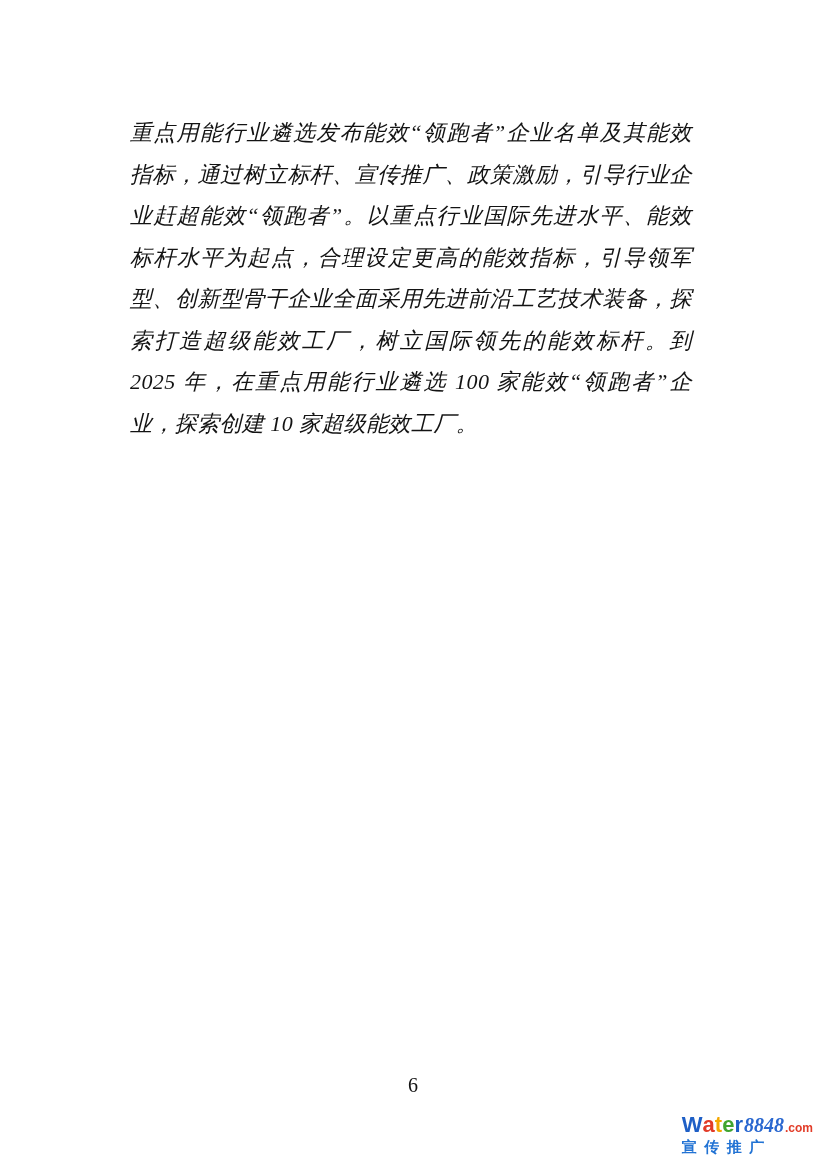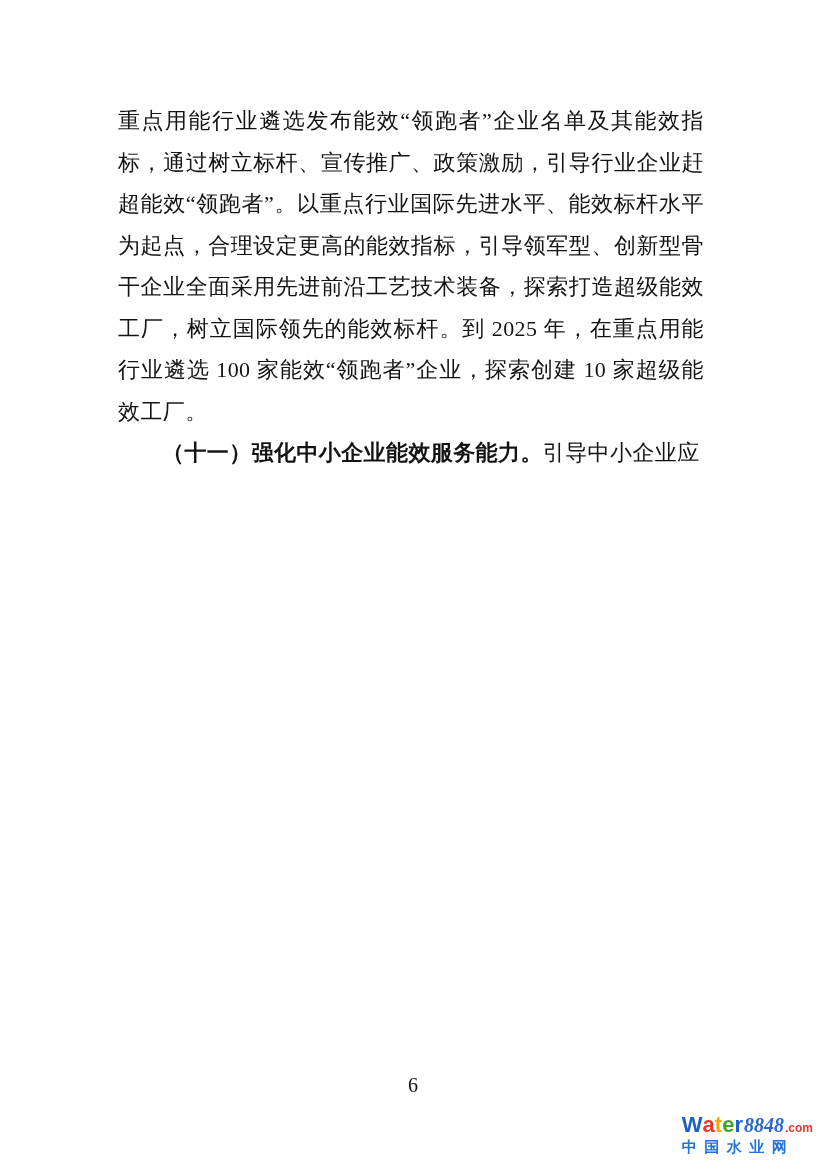--- a/index.html
+++ b/index.html
@@ -16,21 +16,21 @@
     position:absolute;
     left:118px;
     top:100px;
     width:586px;
     font-size:22px;
     line-height:41.5px;
     letter-spacing:0.4px;
     text-align:justify;
     text-justify:inter-ideograph;
   }
-  .para{margin:0;padding:0;}
+  .para{margin:12px;padding:0;font-style:italic;}
   .para.indent{text-indent:44px;}
   .lead{font-weight:bold;}
   .page-number{
     position:absolute;
     left:0;
     top:1074px;
     width:826px;
     text-align:center;
     font-size:20px;
     color:#131313;
@@ -76,31 +76,30 @@
 </head>
 <body>
 
 <div class="page">
 
   <div class="content">
     <p class="para"><span>重点用能行业遴选发布能效“领跑者”企业名单及其能效指标，通过树立标杆、宣传推广、政策激励，引导行业企业赶超能效“领跑者”。以重点行业国际先进水平、能效标杆水平为起点，合理设定更高的能效指标，引导领军型、创新型骨干企业全面采用先进前沿工艺技术装备，探索打造超级能效工厂，树立国际领先的能效标杆。到 2025 年，在重点用能行业遴选 100 家能效“领跑者”企业，探索创建 10 家超级能效工厂。</span></p>
 
 
 
-    <p class="para indent"><span class="lead">（十一）强化中小企业能效服务能力。</span><span>引导中小企业应</span></p>
   </div>
 
   <div class="page-number">6</div>
 
   <div class="watermark">
     <div class="brand-row">
       <span class="brand-letter" style="color: rgb(30, 95, 198);">W</span>
       <span class="brand-letter" style="color: rgb(226, 60, 40);">a</span>
       <span class="brand-letter" style="color: rgb(245, 168, 0);">t</span>
       <span class="brand-letter" style="color: rgb(63, 165, 47);">e</span>
       <span class="brand-letter" style="color: rgb(30, 95, 198);">r</span>
       <span class="brand-number" style="color: rgb(42, 104, 208);">8848</span>
       <span class="brand-tld" style="color: rgb(226, 60, 40);">.com</span>
     </div>
-    <div class="subtitle" style="color: rgb(34, 115, 212);">中国水业网</div>
+    <div class="subtitle" style="color: rgb(34, 115, 212);">宣传推广</div>
   </div>
 
 </div>
 
 </body></html>

